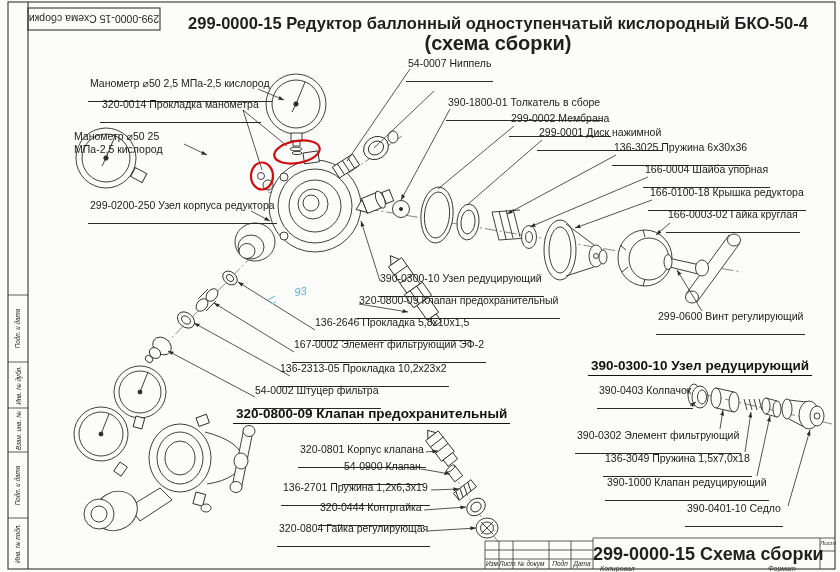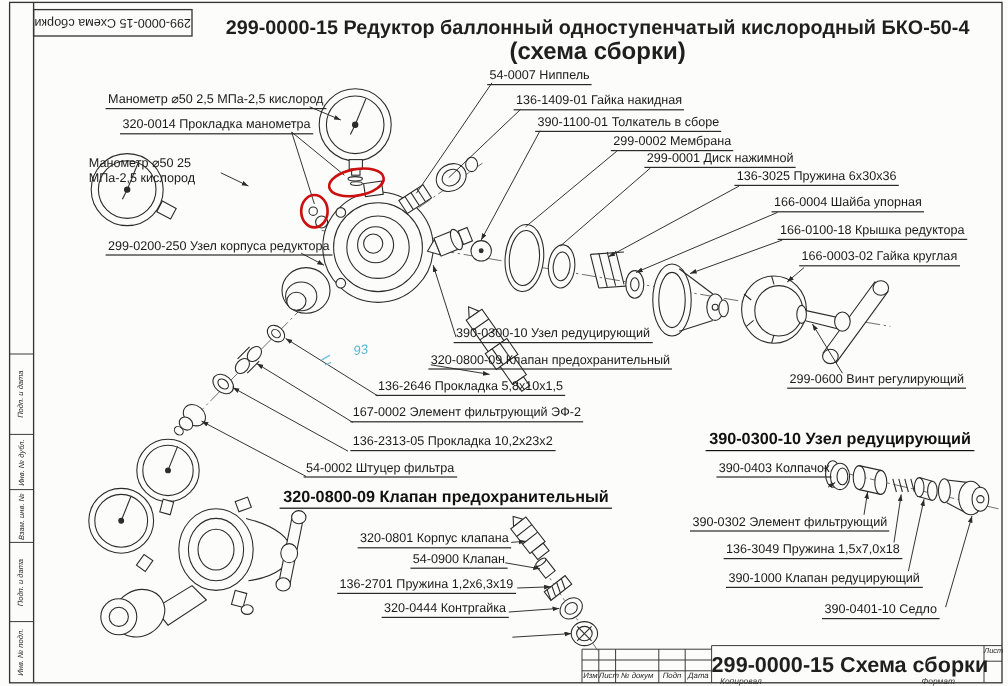--- a/index.html
+++ b/index.html
@@ -1,20 +1,20 @@
 <!DOCTYPE html>
 <html><head>
 <meta charset="utf-8">
 <style>
   html,body{margin:0;padding:0;background:#e8e8e6;}
   .page{position:relative;width:840px;height:572px;background:#fcfcfa;overflow:hidden;
         font-family:"Liberation Sans",sans-serif;color:#1f1f1f;}
   svg.draw{position:absolute;left:0;top:0;width:840px;height:572px;}
   .co{position:absolute;font-size:10.5px;line-height:12px;white-space:nowrap;
-      border-bottom:1px solid #2a2a2a;padding:0 2px 1px 2px;color:#1b1b1b;}
+      border-bottom:1px solid #2a2a2a;padding:0 2px 12px 2px;color:#1b1b1b;}
   .co-plain{position:absolute;font-size:10.5px;line-height:13px;color:#1b1b1b;}
   .sec-heading{position:absolute;font-size:13.5px;font-weight:bold;white-space:nowrap;
       border-bottom:1.5px solid #111;padding:0 3px 2px 3px;color:#111;}
   .title-wrap{position:absolute;left:168px;top:13px;width:660px;text-align:center;}
   .title-l1{font-size:16.5px;font-weight:bold;line-height:20px;}
   .title-l2{font-size:20px;font-weight:bold;line-height:20px;}
   .corner-box{position:absolute;left:28px;top:8px;width:132px;height:22px;
       display:flex;align-items:center;justify-content:center;
       transform:rotate(180deg);font-size:10.5px;white-space:nowrap;}
   .stamp{position:absolute;left:8px;width:20px;display:flex;align-items:center;justify-content:center;}
@@ -394,42 +394,42 @@
 <div class="stamp" style="top:518px;height:51px">
       <span>Инв. № подл.</span>
     </div>
 
 <div class="co" style="left:88px;top:77px">Манометр ⌀50 2,5 МПа-2,5 кислород</div>
 <div class="co" style="left:100px;top:98px">320-0014 Прокладка манометра</div>
 <div class="co-plain" style="left:74px;top:130px;width:120px;white-space:normal">Манометр ⌀50 25 МПа-2,5 кислород</div>
 <div class="co" style="left:88px;top:199px">299-0200-250 Узел корпуса редуктора</div>
 
 <div class="co" style="left:406px;top:57px">54-0007 Ниппель</div>
-<div class="co" style="left:428px;top:78px">136-1409-01 Гайка накидная</div>
-<div class="co" style="left:446px;top:96px">390-1100-01 Толкатель в сборе</div>
+<div class="co" style="left:446px;top:96px">390-1800-01 Толкатель в сборе</div>
 <div class="co" style="left:509px;top:112px">299-0002 Мембрана</div>
 <div class="co" style="left:537px;top:126px">299-0001 Диск нажимной</div>
 <div class="co" style="left:612px;top:141px">136-3025 Пружина 6х30х36</div>
 <div class="co" style="left:643px;top:163px">166-0004 Шайба упорная</div>
 <div class="co" style="left:648px;top:186px">166-0100-18 Крышка редуктора</div>
 <div class="co" style="left:666px;top:208px">166-0003-02 Гайка круглая</div>
 <div class="co" style="left:656px;top:310px">299-0600 Винт регулирующий</div>
 
 <div class="co" style="left:378px;top:272px">390-0300-10 Узел редуцирующий</div>
 <div class="co" style="left:357px;top:294px">320-0800-09 Клапан предохранительный</div>
 <div class="co" style="left:313px;top:316px">136-2646 Прокладка 5,8х10х1,5</div>
 <div class="co" style="left:292px;top:338px">167-0002 Элемент фильтрующий ЭФ-2</div>
-<div class="co" style="left:292px;top:362px">136-2313-05 Прокладка 10,2х23х2</div>
+<div class="co" style="left:278px;top:362px">136-2313-05 Прокладка 10,2х23х2</div>
 <div class="co" style="left:253px;top:384px">54-0002 Штуцер фильтра</div>
 
 <div class="sec-heading" style="left:233px;top:406px">320-0800-09 Клапан предохранительный</div>
 <div class="co" style="left:298px;top:443px">320-0801 Корпус клапана</div>
 <div class="co" style="left:342px;top:460px">54-0900 Клапан</div>
 <div class="co" style="left:281px;top:481px">136-2701 Пружина 1,2х6,3х19</div>
 <div class="co" style="left:318px;top:501px">320-0444 Контргайка</div>
+<div class="co" style="left:277px;top:522px">320-0804 Гайка регулирующая</div>
 
 <div class="sec-heading" style="left:588px;top:358px">390-0300-10 Узел редуцирующий</div>
 <div class="co" style="left:597px;top:384px">390-0403 Колпачок</div>
 <div class="co" style="left:575px;top:429px">390-0302 Элемент фильтрующий</div>
 <div class="co" style="left:603px;top:452px">136-3049 Пружина 1,5х7,0х18</div>
 <div class="co" style="left:605px;top:476px">390-1000 Клапан редуцирующий</div>
 <div class="co" style="left:685px;top:502px">390-0401-10 Седло</div>
 
 <div class="tb-label" style="left:485px;top:560px;width:14px">Изм</div>
 <div class="tb-label" style="left:499px;top:560px;width:14px">Лист</div>

